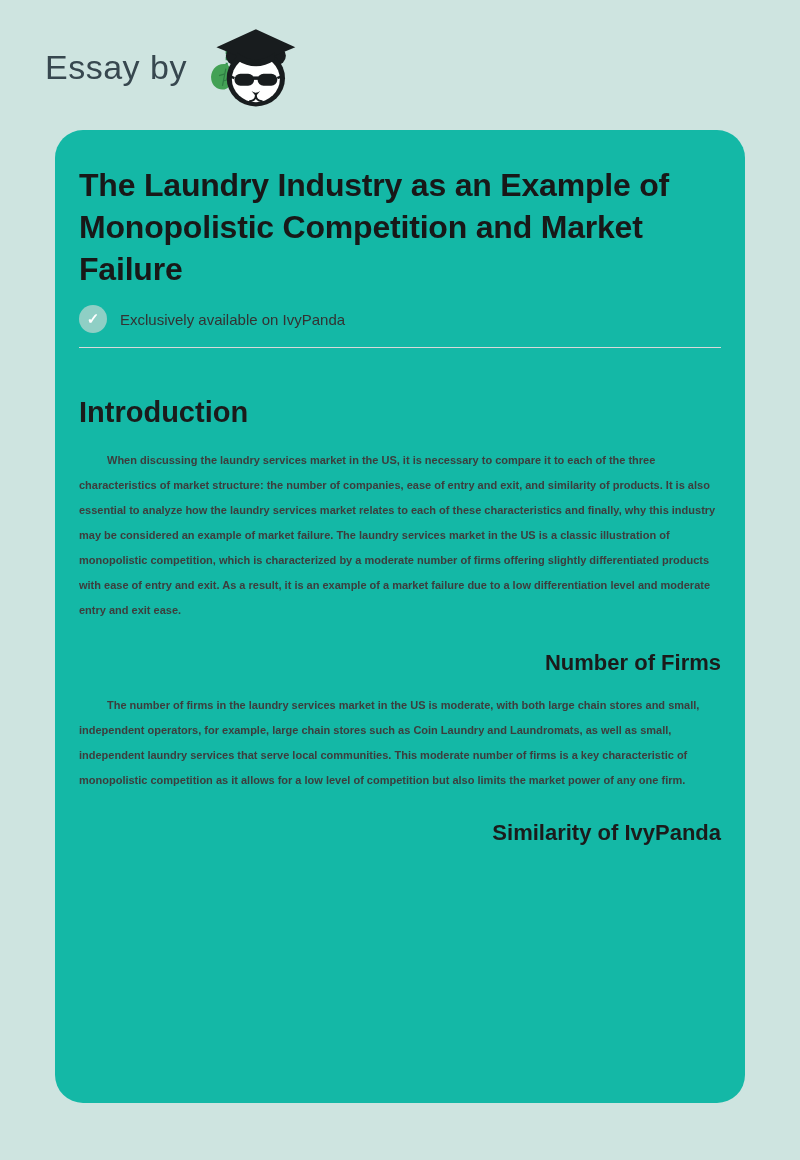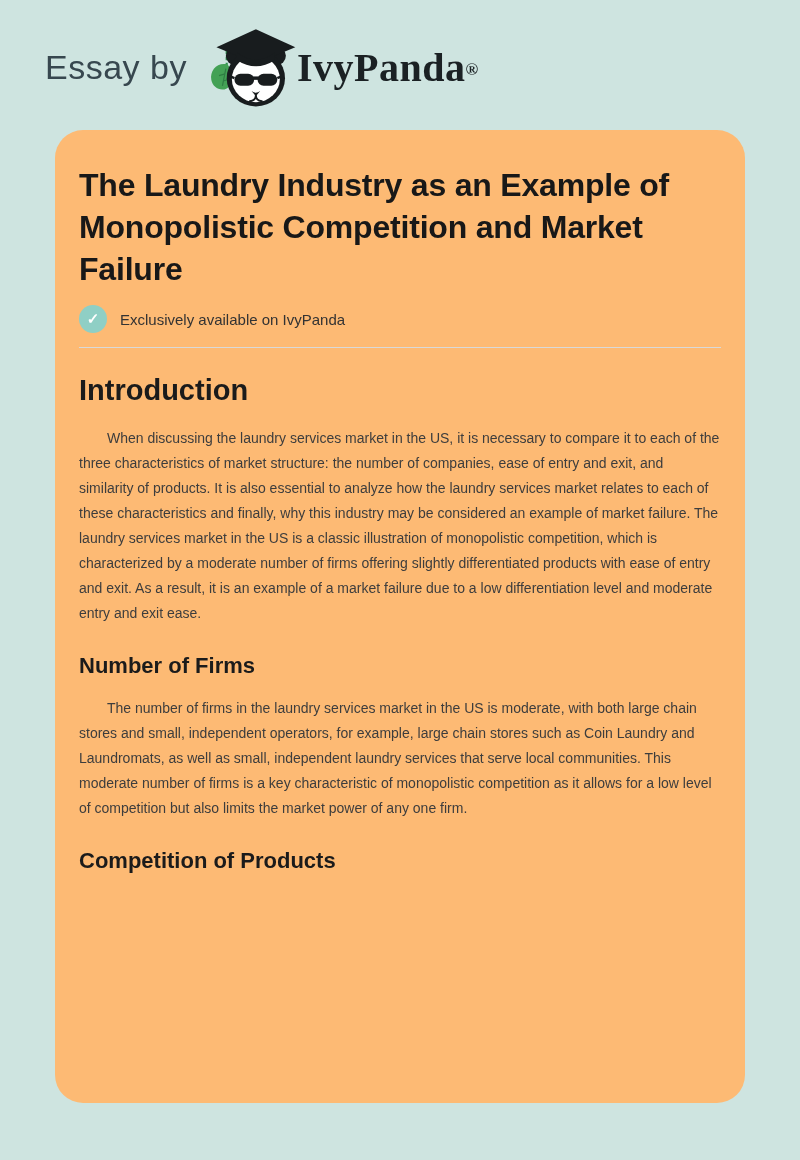--- a/index.html
+++ b/index.html
@@ -38,21 +38,21 @@
     vertical-align: super;
     line-height: 1;
   }
 
   
   .card {
     width: 690px;
     height: 973px;
     margin-left: 55px;
     margin-top: 12px;
-    background: #fdba74;
+    background: #14b8a6;
     border-radius: 28px;
     padding: 34px 24px 36px 24px;
     overflow: hidden;
   }
 
   h1.doc-title {
     font-size: 32px;
     line-height: 42px;
     color: #181818;
     letter-spacing: -0.2px;
@@ -86,35 +86,37 @@
   .rule {
     border: none;
     border-top: 1px solid #d9d9d9;
     margin-top: 14px;
   }
 
   h2.section-h {
     font-size: 29px;
     line-height: 40px;
     color: #1b1b1b;
-    margin-top: 22px;
+    margin-top: 44px;
     margin-bottom: 2px;
   }
   h3.sub-h {
     font-size: 22px;
     line-height: 28px;
     color: #1b1b1b;
     margin-top: 26px;
+    text-align: right;
   }
   p.body-p {
-    font-size: 14px;
+    font-size: 11px;
     line-height: 25px;
     color: #3d3d3d;
     text-indent: 28px;
     margin-top: 16px;
+    font-weight: bold;
   }
 </style>
 </head>
 <body>
 
 <header class="site-header">
   <span class="essay-by">Essay by</span>
 
   <span class="logo-mark">
     <svg viewBox="0 0 112 100" width="96" height="90" aria-hidden="true">
@@ -136,38 +138,35 @@
       <rect x="39" y="58" width="23" height="14" rx="7" fill="#181c1e"></rect>
       <rect x="66" y="58" width="23" height="14" rx="7" fill="#181c1e"></rect>
       <rect x="60" y="61" width="8" height="4" fill="#181c1e"></rect>
       <path d="M39 63 L32 60 M89 63 L96 60" stroke="#181c1e" stroke-width="3"></path>
 
       <path d="M59 78 Q64 82 69 78 L64 84 Z" fill="#181c1e"></path>
       <path d="M64 83 Q64 89 57 90 M64 83 Q64 89 71 90" stroke="#181c1e" stroke-width="2.2" fill="none" stroke-linecap="round"></path>
     </svg>
   </span>
 
-  <span>
-    <span class="brand-name">IvyPanda</span><span class="brand-reg">®</span>
-  </span>
 </header>
 
 <main class="card">
 
   <h1 class="doc-title">The Laundry Industry as an Example of Monopolistic Competition and Market Failure</h1>
 
   <div class="badge-row">
     <span class="check-circle">✓</span>
     <span class="badge-label">Exclusively available on IvyPanda</span>
   </div>
 
   <hr class="rule">
 
   <h2 class="section-h">Introduction</h2>
   <p class="body-p">When discussing the laundry services market in the US, it is necessary to compare it to each of the three characteristics of market structure: the number of companies, ease of entry and exit, and similarity of products. It is also essential to analyze how the laundry services market relates to each of these characteristics and finally, why this industry may be considered an example of market failure. The laundry services market in the US is a classic illustration of monopolistic competition, which is characterized by a moderate number of firms offering slightly differentiated products with ease of entry and exit. As a result, it is an example of a market failure due to a low differentiation level and moderate entry and exit ease.</p>
 
 
   <h3 class="sub-h">Number of Firms</h3>
   <p class="body-p">The number of firms in the laundry services market in the US is moderate, with both large chain stores and small, independent operators, for example, large chain stores such as Coin Laundry and Laundromats, as well as small, independent laundry services that serve local communities. This moderate number of firms is a key characteristic of monopolistic competition as it allows for a low level of competition but also limits the market power of any one firm.</p>
 
-  <h3 class="sub-h">Competition of Products</h3>
+  <h3 class="sub-h">Similarity of IvyPanda</h3>
 
 </main>
 
 </body></html>

